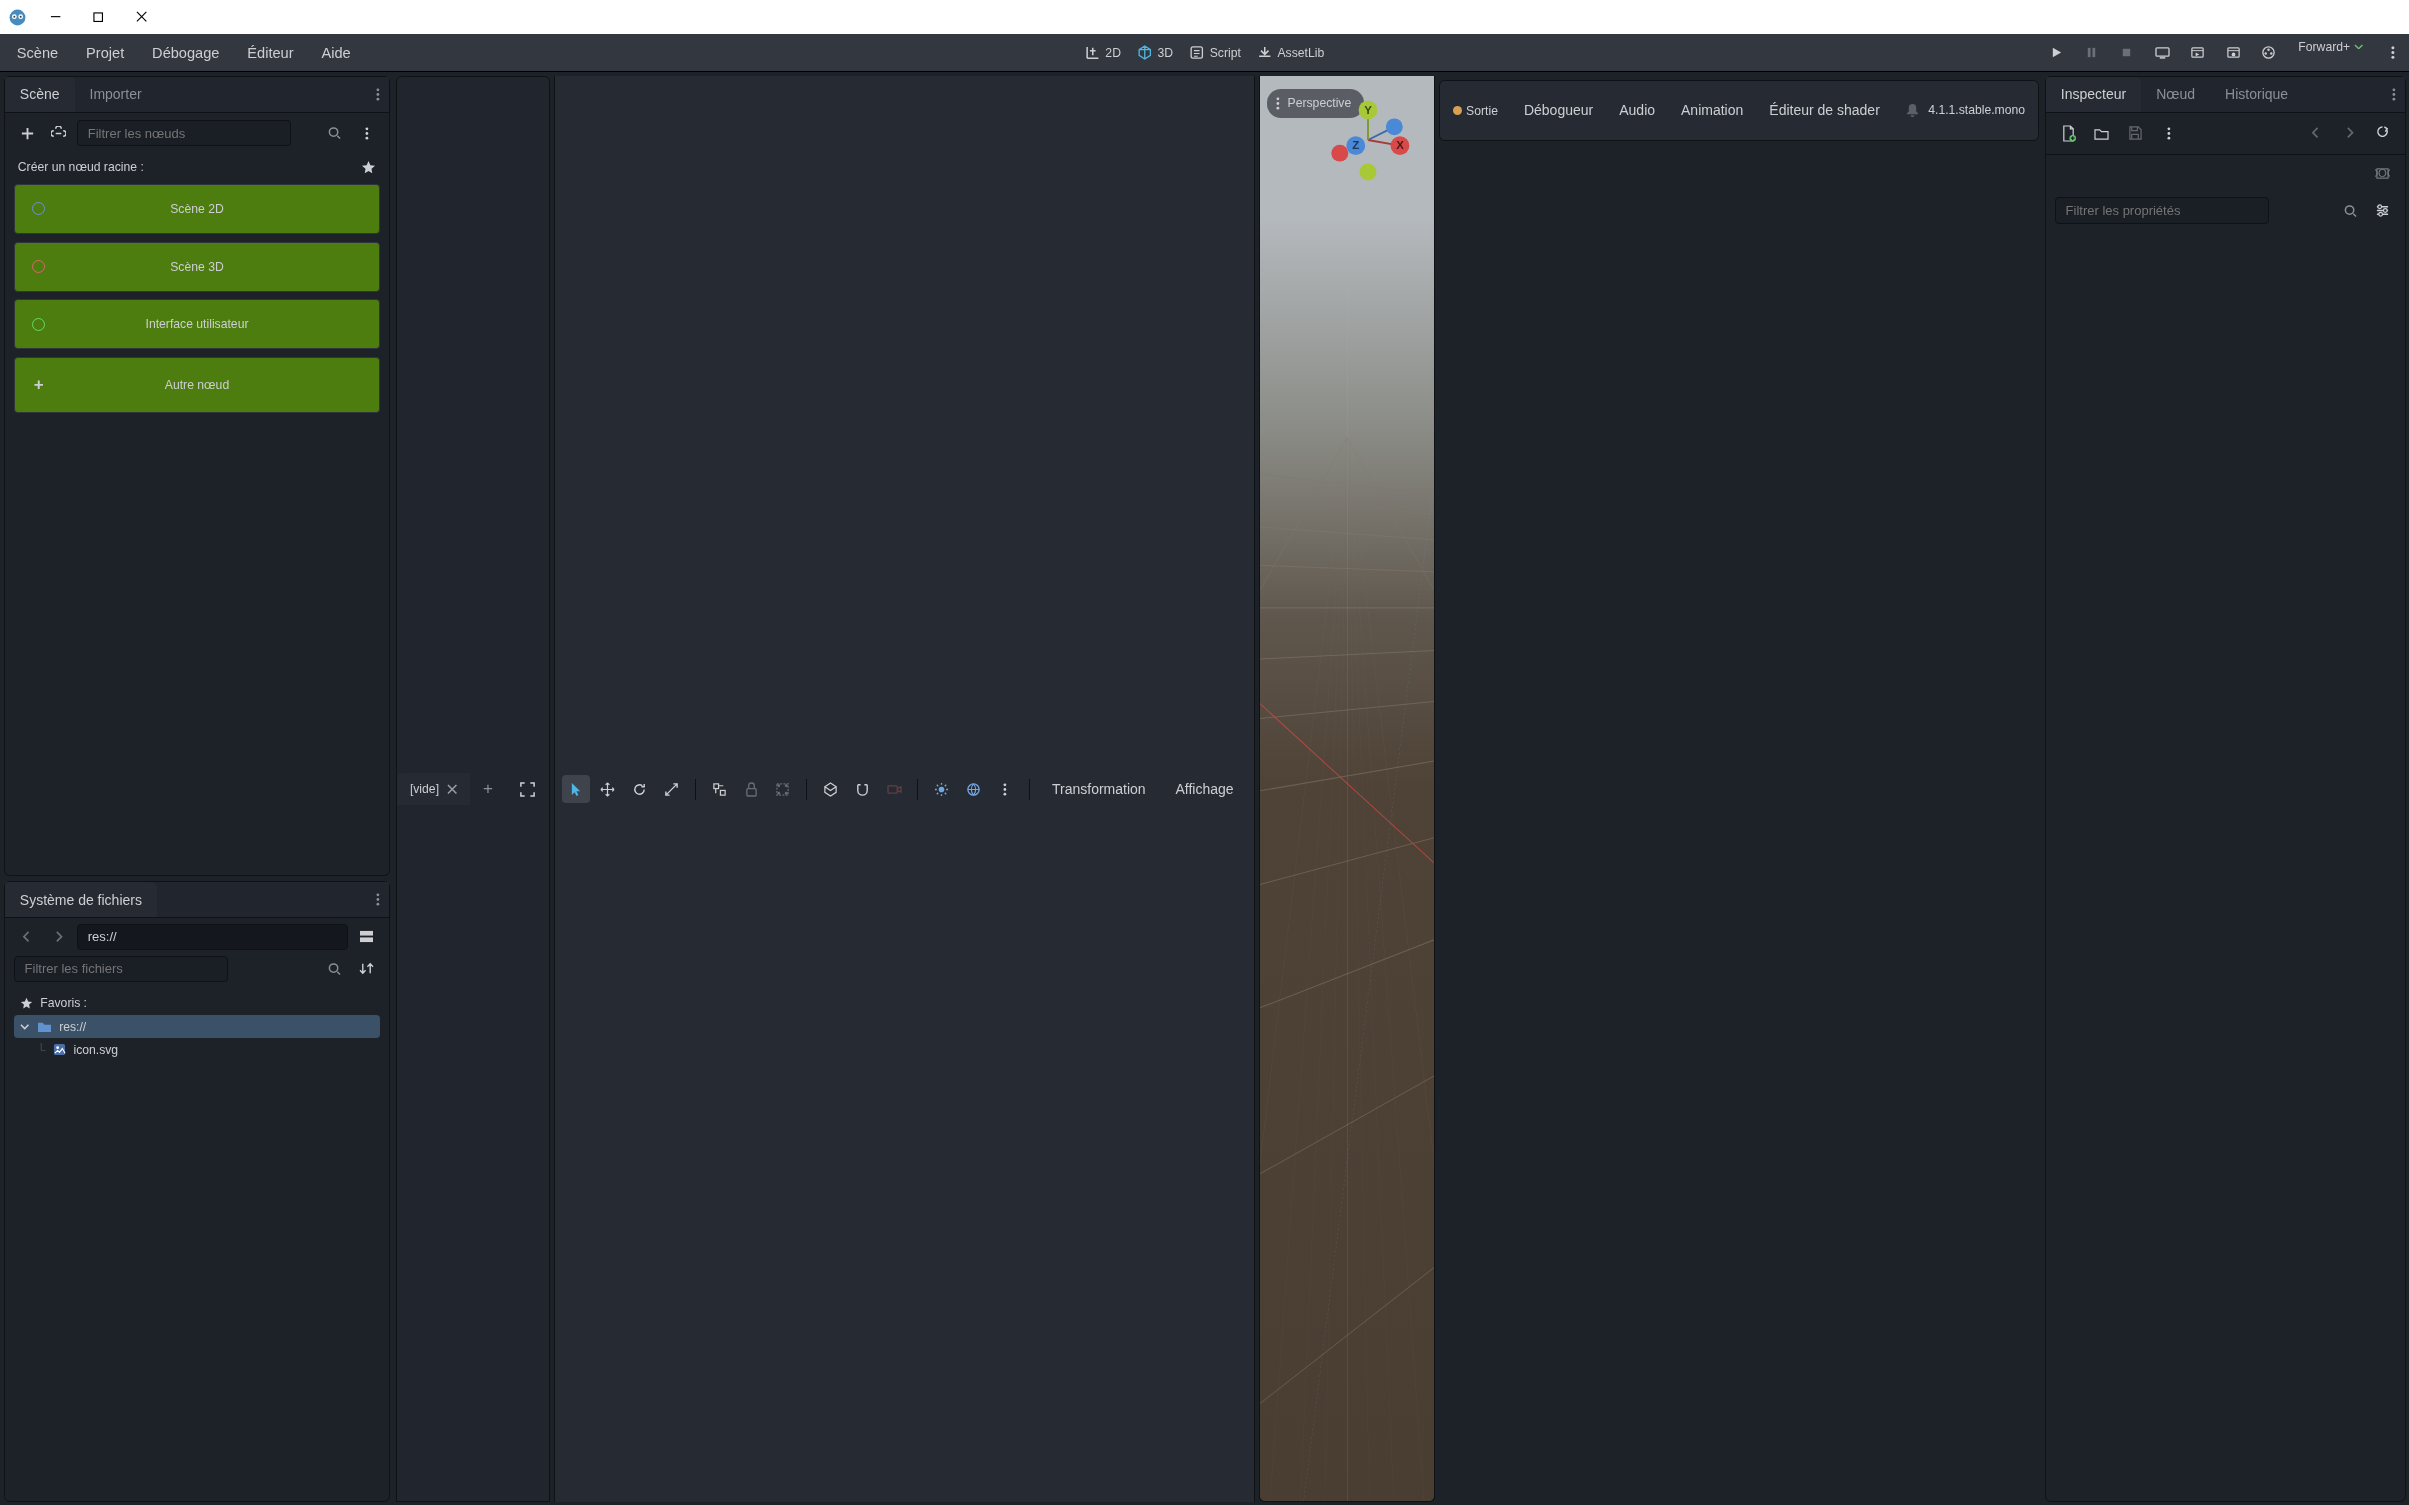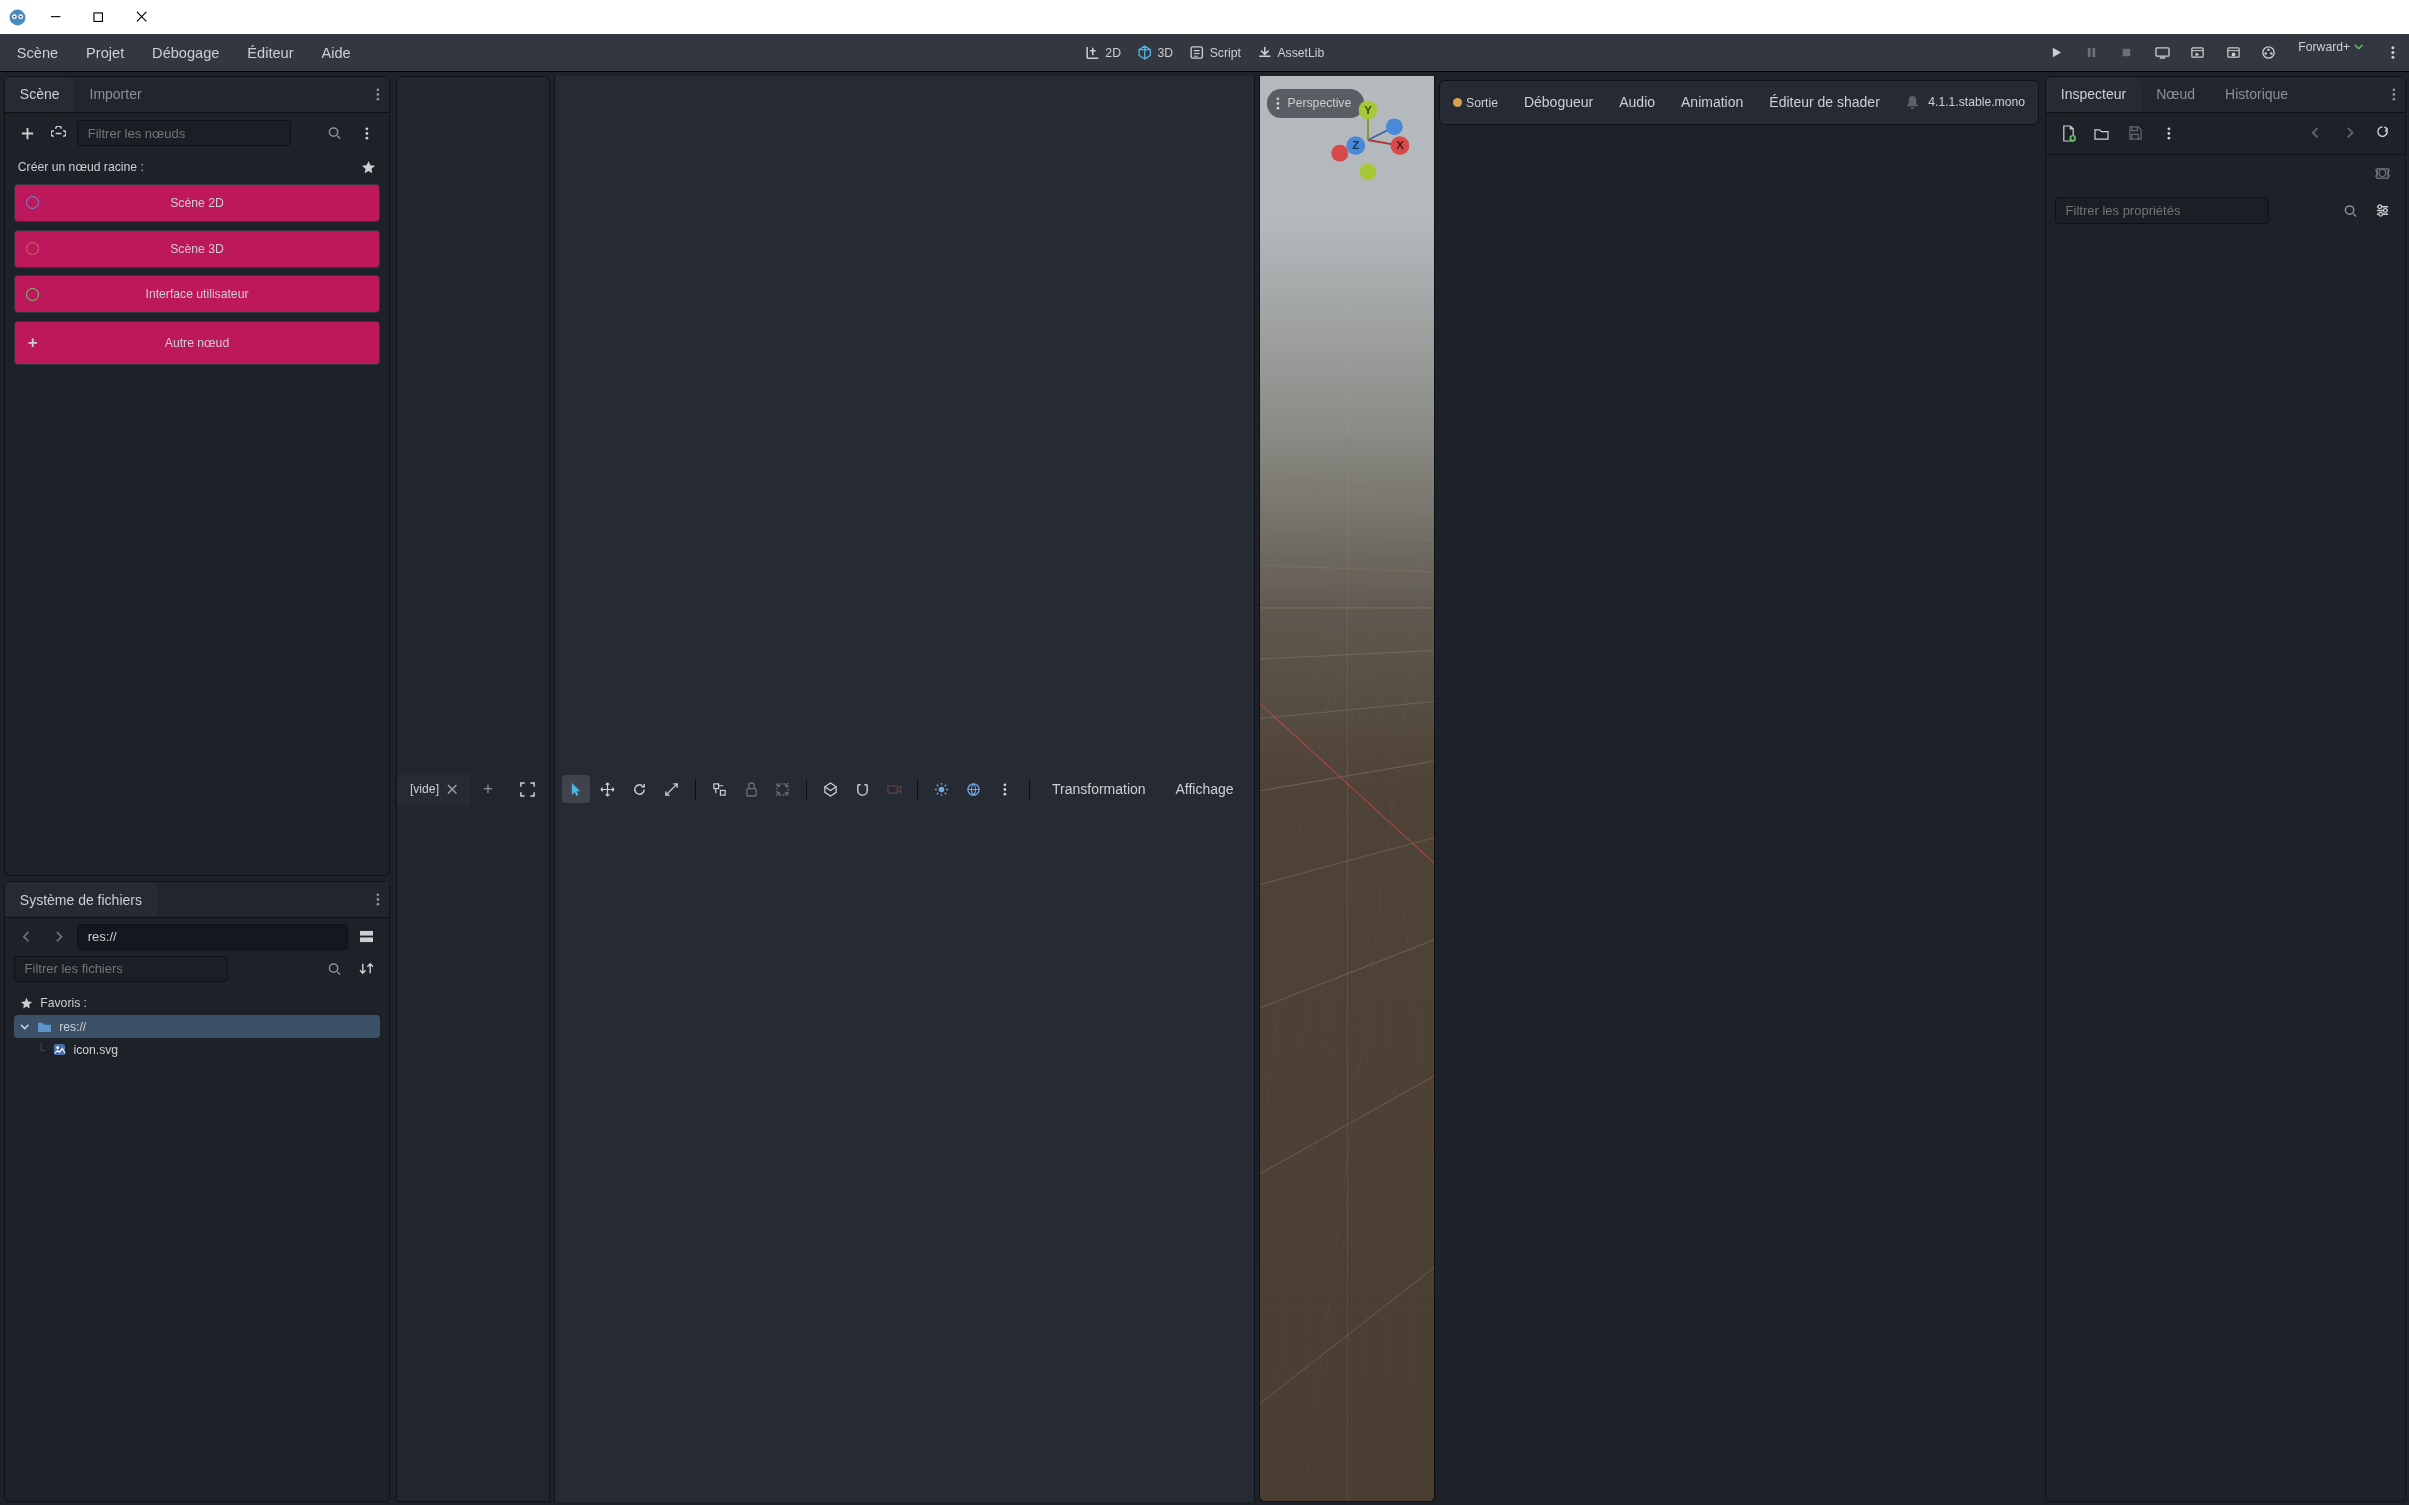--- a/index.html
+++ b/index.html
@@ -24,21 +24,21 @@
 .panel-tabs { display:flex; align-items:center; border-bottom:0.9px solid #0e1115; background:#21262e; }
 .panel-tab { padding:9.4px 15px; font-size:14px; cursor:pointer; color:#8a8f98; }
 .panel-tab.active { background:#262b33; color:#cdcfd2; border-top-left-radius:5.6px; border-top-right-radius:5.6px; }
 .panel-tabs .dots { margin-left:auto; padding:5.6px 9.4px; cursor:pointer; }
 .toolbar-row { display:flex; align-items:center; gap:5.6px; padding:7.5px 9.4px; }
 .tool-btn { width:26px; height:26px; display:flex; align-items:center; justify-content:center; cursor:pointer; border-radius:3.8px; color:#cdcfd2; }
 .filter-input { flex:1; background:#1a1e25; border:0.9px solid #0e1115; border-radius:3.8px; padding:4.7px 26px 4.7px 9.4px; color:#cdcfd2; font-size:13px; position:relative; }
 .filter-wrap { flex:1; position:relative; }
 .filter-wrap .search-ic { position:absolute; right:7.5px; top:50%; transform:translateY(-50%); pointer-events:none; }
 .section-label { padding:5.6px 13px; font-size:14px; color:#cdcfd2; display:flex; align-items:center; justify-content:space-between; }
-.root-btn { margin:3.8px 9.4px; padding:11px; background:#be185d; border:0.9px solid #30353d; border-radius:3.8px; display:flex; align-items:center; gap:13px; cursor:pointer; font-size:14px; justify-content:flex-start; }
+.root-btn { margin:3.8px 9.4px; padding:17px; background:#4d7c0f; border:0.9px solid #30353d; border-radius:3.8px; display:flex; align-items:center; gap:13px; cursor:pointer; font-size:14px; justify-content:flex-start; }
 .root-btn .circ { width:13px; height:13px; border-radius:50%; border:1.9px solid; flex-shrink:0; }
 .root-btn .plus { font-size:17px; font-weight:bold; width:13px; text-align:center; }
 .root-btn span.lbl { flex:1; text-align:center; margin-left:-26px; }
 .scene-panel { flex:0 0 800px; }
 .fs-panel { flex:1; }
 .path-row { display:flex; align-items:center; gap:5.6px; padding:5.6px 9.4px; }
 .path-input { flex:1; background:#14181e; border:0.9px solid #0e1115; border-radius:3.8px; padding:4.7px 9.4px; font-size:13px; }
 .fs-tree { padding:3.8px 9.4px; font-size:14px; }
 .fs-item { display:flex; align-items:center; gap:7.5px; padding:4.7px 5.6px; border-radius:3.8px; cursor:pointer; }
 .fs-item.sel { background:#3b5168; }
@@ -51,21 +51,21 @@
 .distr-btn { margin-left:auto; padding:7.5px 13px; cursor:pointer; }
 .vp-toolbar { display:flex; align-items:center; gap:3.8px; padding:5.6px 7.5px; background:#262b33; border-left:0.9px solid #0e1115; border-right:0.9px solid #0e1115;justify-content:flex-end; }
 .vp-toolbar .sep { width:0.9px; height:21px; background:#0e1115; margin:0 5.6px; }
 .vp-toolbar .tbtn { width:28px; height:28px; display:flex; align-items:center; justify-content:center; cursor:pointer; border-radius:3.8px; }
 .vp-toolbar .tbtn.active { background:#3e434c; }
 .vp-toolbar .tlabel { padding:5.6px 13px; cursor:pointer; font-size:14px; color:#cdcfd2; }
 .viewport { flex:1; position:relative; background:linear-gradient(to bottom,#b4b9bd 0%,#b4b9bd 10%,#8a8b85 25%,#5f574d 38%,#4f4236 50%,#4a3d31 100%); border:0.9px solid #0e1115; border-top:none; border-radius:0 0 5.6px 5.6px; overflow:hidden; }
 .perspective-badge { position:absolute; top:13px; left:7px; background:rgba(30,34,40,.6); padding:7.5px 13px 7.5px 9.4px; border-radius:14px; display:flex; align-items:center; gap:7.5px; font-size:14px; }
 .gizmo { position:absolute; top:17px; right:19px; width:94px; height:94px; }
 .grid-canvas { position:absolute; inset:0; }
-.bottom-panel { height:45px; background:#262b33; border:0.9px solid #0e1115; border-radius:5.6px; display:flex; align-items:center; padding:0 13px; gap:26px; margin-top:3.8px; }
+.bottom-panel { height:61px; background:#262b33; border:0.9px solid #0e1115; border-radius:5.6px; display:flex; align-items:center; padding:0 13px; gap:26px; margin-top:3.8px; }
 .bottom-tab { font-size:14px; cursor:pointer; color:#cdcfd2; }
 .bottom-tab .dot { display:inline-block; width:9.4px; height:9.4px; border-radius:50%; background:#d8a050; margin-right:3.8px; }
 .bottom-panel .version { margin-left:auto; color:#6a6f78; font-size:13.7px; display:flex; align-items:center; gap:9.4px; }
 .right-col { width:369px; display:flex; flex-direction:column; padding:3.8px; }
 .insp-panel { flex:1; background:#1d2229; border:0.9px solid #0e1115; border-radius:5.6px; display:flex; flex-direction:column; }
 .insp-toolbar { display:flex; align-items:center; gap:7.5px; padding:7.5px 9.4px; }
 .insp-toolbar .spacer { flex:1; }
 svg { display:block; }
 </style>
 </head>

